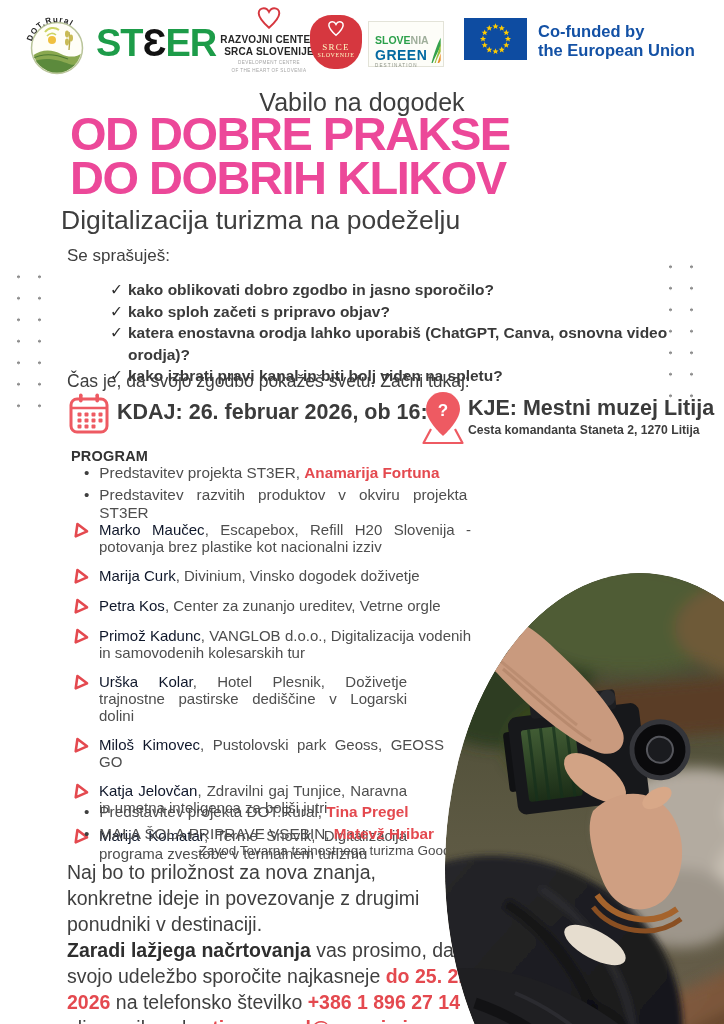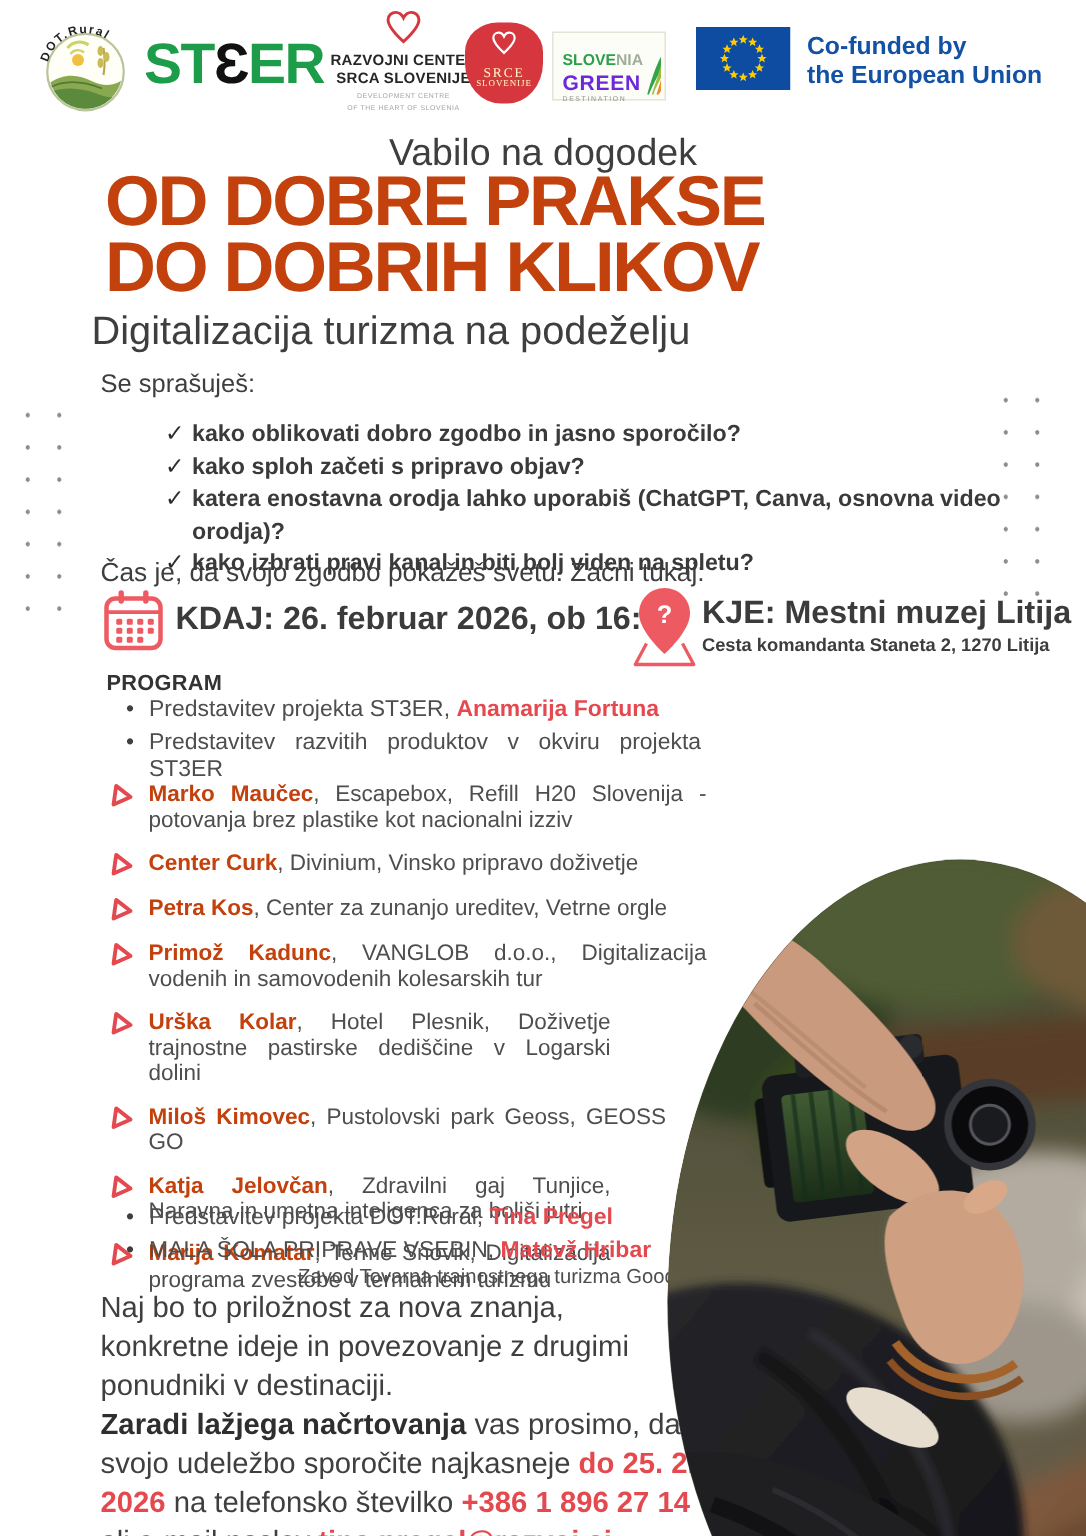--- a/index.html
+++ b/index.html
@@ -16,28 +16,28 @@
   .rc .s{font-size:4.6px;color:#a5a5a5;letter-spacing:.4px;line-height:1.4;margin-top:2px;}
   .srce{position:absolute;left:310px;top:15px;width:52px;height:54px;background:#d6373f;
         border-radius:42% 42% 46% 46%/36% 36% 50% 50%;text-align:center;color:#fef9c3;}
   .srce .t1{font-family:"Liberation Serif","DejaVu Serif",serif;font-size:9px;letter-spacing:1.2px;margin-top:1px;}
   .srce .t2{font-family:"Liberation Serif","DejaVu Serif",serif;font-size:6px;letter-spacing:.6px;}
   .sg{position:absolute;left:368px;top:21px;width:76px;height:46px;background:#fdfdf8;border:1px solid #e3e3d8;
       display:flex;align-items:center;padding:14px 2px 2px 6px;box-sizing:border-box;}
   .sg .t{flex:1;line-height:1.05;}
   .sg .r1 b{font-size:10.5px;color:#2ba04a;}
   .sg .r1 span{font-size:10.5px;color:#9fae9b;font-weight:700;}
-  .sg .r2{font-size:14px;font-weight:800;color:#6d28d9;letter-spacing:.5px;}
+  .sg .r2{font-size:14px;font-weight:800;color:#0369a1;letter-spacing:.5px;}
   .sg .r3{font-size:4.6px;color:#8d9387;letter-spacing:1.1px;margin-top:1px;}
   .eu{position:absolute;left:464px;top:18px;}
   .eu-text{position:absolute;left:538px;top:22px;font-size:16.5px;font-weight:700;color:#1351a5;line-height:1.18;}
 
   
   .kicker{position:absolute;left:0;top:88px;width:724px;text-align:center;font-size:25px;color:#3e3e3e;}
-  .title{position:absolute;left:70px;top:112px;font-size:47px;font-weight:800;color:#c2410c;line-height:.94;letter-spacing:-1.5px;}
+  .title{position:absolute;left:70px;top:112px;font-size:47px;font-weight:800;color:#ec4899;line-height:.94;letter-spacing:-1.5px;}
   .subtitle{position:absolute;left:61px;top:205px;font-size:26.5px;color:#3e3e3e;}
   .question{position:absolute;left:67px;top:246px;font-size:17px;color:#3e3e3e;}
   .checklist{position:absolute;left:110px;top:279px;list-style:none;margin:0;padding:0;}
   .checklist li{display:flex;gap:5px;font-size:15.5px;font-weight:700;color:#3a3a3a;line-height:21.5px;}
   .checklist .chk{font-weight:700;color:#2c2c2c;}
   .cta{position:absolute;left:67px;top:371px;font-size:17.5px;color:#3e3e3e;}
 
   
   .when{position:absolute;left:117px;top:400px;font-size:21.5px;font-weight:700;color:#3b3b3b;}
   .where{position:absolute;left:468px;top:396px;font-size:21.5px;font-weight:700;color:#3b3b3b;}
@@ -52,21 +52,21 @@
   .hl{color:#e4494f;font-weight:700;}
   .sub{display:block;font-size:13.5px;color:#4e4e4e;text-align:right;}
   .b-top{position:absolute;left:78px;top:464px;}
   .b-bot{position:absolute;left:78px;top:803px;}
   .speakers{position:absolute;left:73px;top:521px;list-style:none;margin:0;padding:0;}
   .speakers li{display:flex;gap:9px;margin-bottom:11px;}
   .speakers svg{flex-shrink:0;margin-top:1px;}
   .speakers .txt{margin:0;width:372px;font-size:15px;color:#4e4e4e;line-height:1.16;text-align:justify;}
   .speakers li:nth-child(n+5) .txt{width:308px;}
   .speakers li:nth-child(6) .txt{width:345px;}
-  .speakers .name{color:#c2410c;font-weight:700;}
+  .speakers .name{color:#0f172a;font-weight:400;}
 
   
   .close-p{position:absolute;left:67px;top:860px;width:392px;font-size:19.5px;color:#3f3f3f;line-height:1.33;}
   .rsvp{position:absolute;left:67px;top:938px;width:402px;font-size:19.5px;color:#3f3f3f;line-height:1.33;}
   .rsvp .b{font-weight:700;color:#2e2e2e;}
   .rsvp .r{font-weight:700;color:#e4494f;}
 
   
   .dotgrid{position:absolute;width:47px;height:153px;
     background-image:radial-gradient(circle,#8d8d8d 1.3px,transparent 1.6px);
@@ -241,21 +241,21 @@
     <li>
       <svg width="17" height="18" viewBox="0 0 17 18">
           <polygon points="3.5,2.5 14,8.5 3.5,15" fill="none" stroke="#e4494f" stroke-width="2.6" stroke-linejoin="round" transform="rotate(8 8 9)"></polygon>
         </svg>
       <div class="txt"><span class="name">Marko Maučec</span><span>, Escapebox, Refill H20 Slovenija - potovanja brez plastike kot nacionalni izziv</span></div>
     </li>
     <li>
       <svg width="17" height="18" viewBox="0 0 17 18">
           <polygon points="3.5,2.5 14,8.5 3.5,15" fill="none" stroke="#e4494f" stroke-width="2.6" stroke-linejoin="round" transform="rotate(8 8 9)"></polygon>
         </svg>
-      <div class="txt"><span class="name">Center Curk</span><span>, Divinium, Vinsko pripravo doživetje</span></div>
+      <div class="txt"><span class="name">Marija Curk</span><span>, Divinium, Vinsko dogodek doživetje</span></div>
     </li>
     <li>
       <svg width="17" height="18" viewBox="0 0 17 18">
           <polygon points="3.5,2.5 14,8.5 3.5,15" fill="none" stroke="#e4494f" stroke-width="2.6" stroke-linejoin="round" transform="rotate(8 8 9)"></polygon>
         </svg>
       <div class="txt"><span class="name">Petra Kos</span><span>, Center za zunanjo ureditev, Vetrne orgle</span></div>
     </li>
     <li>
       <svg width="17" height="18" viewBox="0 0 17 18">
           <polygon points="3.5,2.5 14,8.5 3.5,15" fill="none" stroke="#e4494f" stroke-width="2.6" stroke-linejoin="round" transform="rotate(8 8 9)"></polygon>

